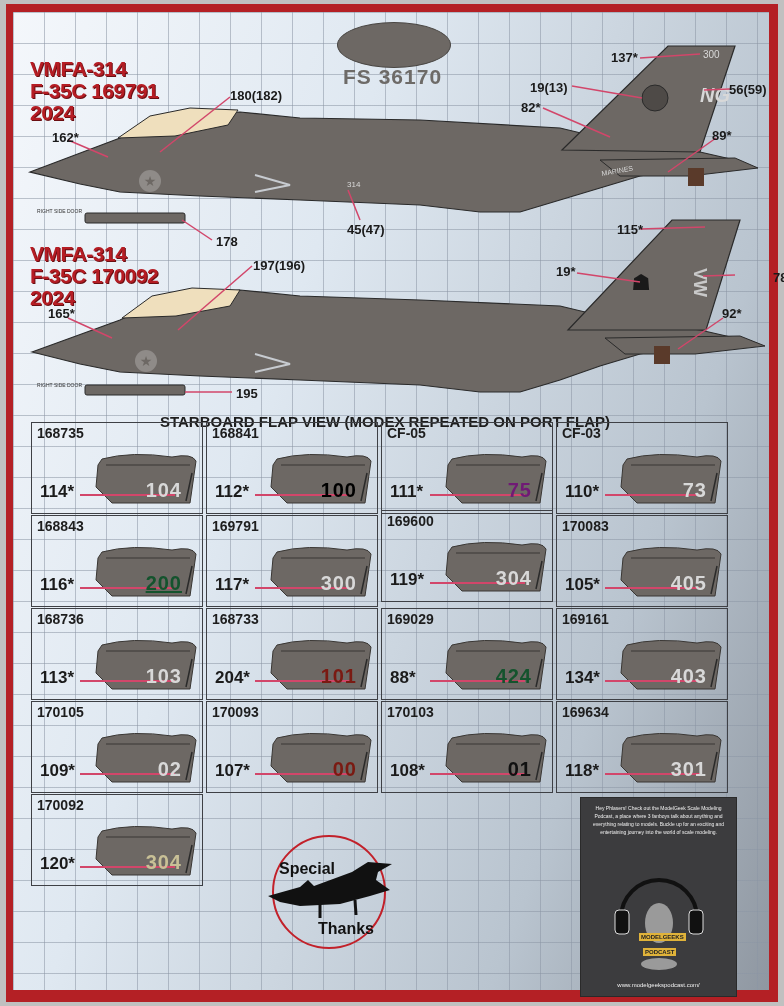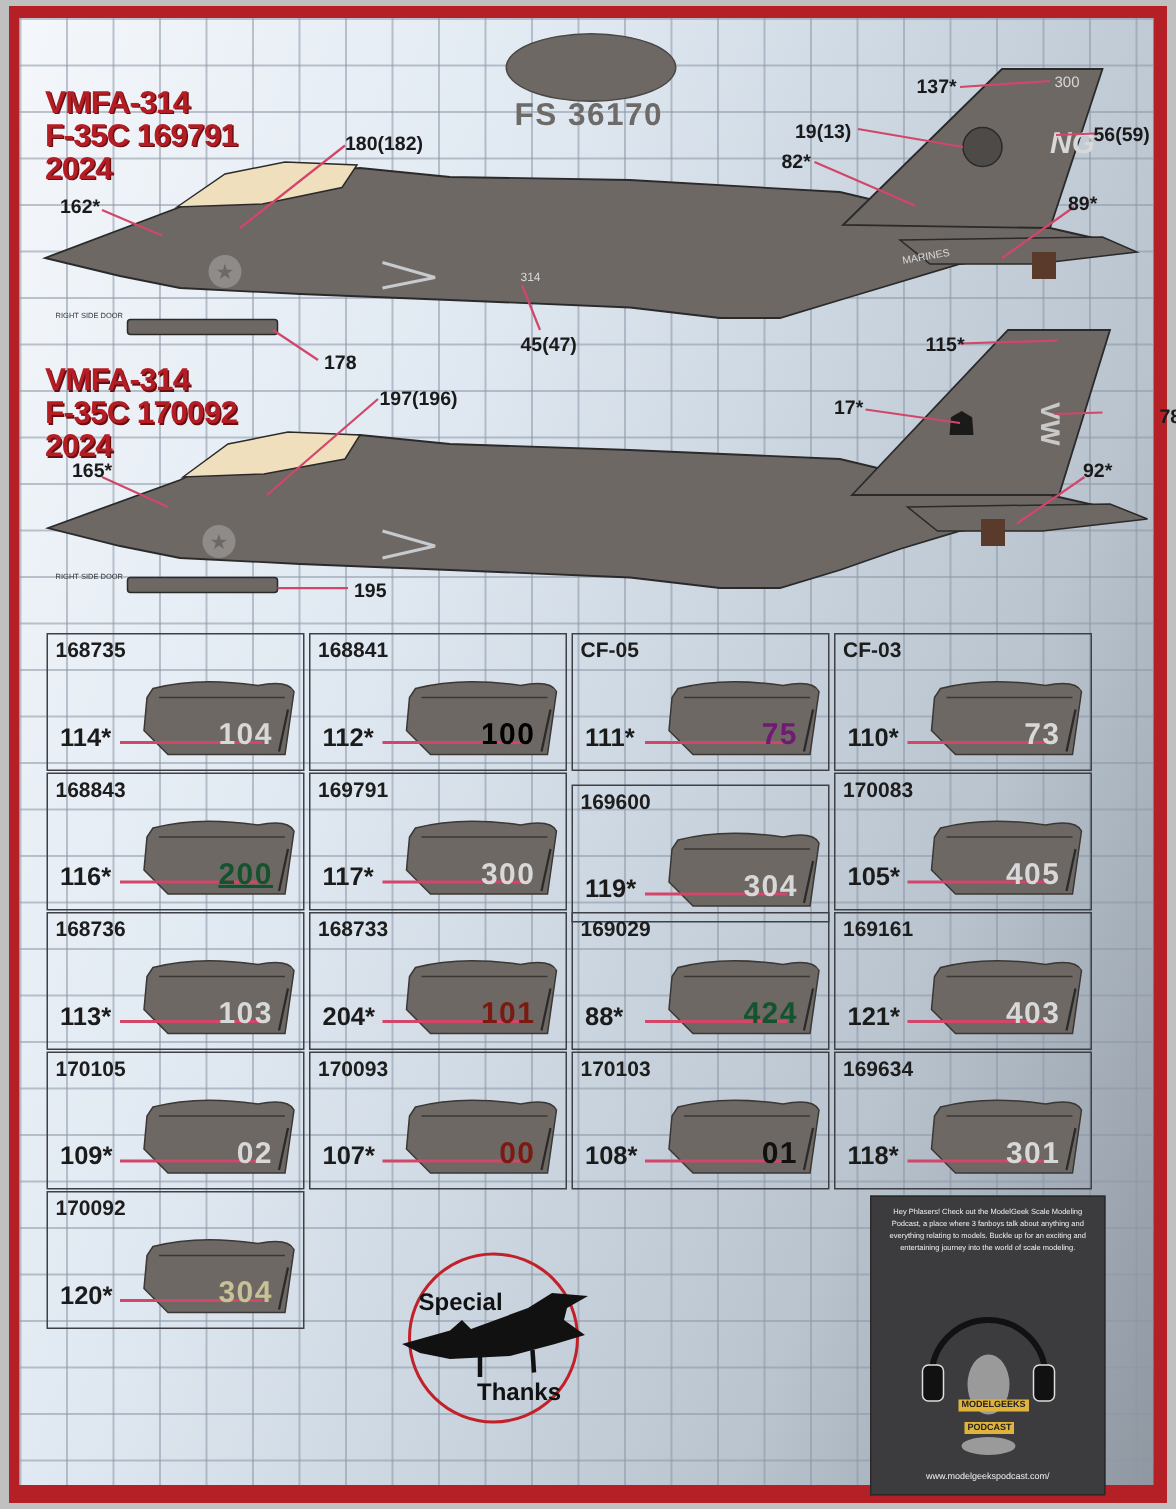--- a/index.html
+++ b/index.html
@@ -102,38 +102,39 @@
       <line x1="577" y1="273" x2="640" y2="282"></line>
       <line x1="735" y1="275" x2="703" y2="276"></line>
       <line x1="723" y1="318" x2="678" y2="349"></line>
       <line x1="185" y1="392" x2="232" y2="392"></line>
     </g>
   </svg>
 
   <div class="abs" style="left:36px;top:208px;width:46px;font-size:5px;line-height:6px;text-align:right;color:#333;">RIGHT SIDE DOOR</div>
   <div class="abs" style="left:36px;top:382px;width:46px;font-size:5px;line-height:6px;text-align:right;color:#333;">RIGHT SIDE DOOR</div>
 
-  <div class="callout" style="left:40px;top:130px;">162*</div>
+  <div class="callout" style="left:52px;top:130px;">162*</div>
   <div class="callout" style="left:230px;top:88px;">180(182)</div>
   <div class="callout" style="left:611px;top:50px;">137*</div>
   <div class="callout" style="left:530px;top:80px;">19(13)</div>
   <div class="callout" style="left:521px;top:100px;">82*</div>
   <div class="callout" style="left:729px;top:82px;text-align:center;">56(59)</div>
   <div class="callout" style="left:712px;top:128px;">89*</div>
   <div class="callout" style="left:347px;top:222px;">45(47)</div>
   <div class="callout" style="left:216px;top:234px;">178</div>
 
   <div class="callout" style="left:48px;top:306px;">165*</div>
   <div class="callout" style="left:253px;top:258px;">197(196)</div>
   <div class="callout" style="left:617px;top:222px;">115*</div>
-  <div class="callout" style="left:556px;top:264px;">17*</div>
+  <div class="callout" style="left:556px;top:264px;">19*</div>
   <div class="callout" style="left:729px;top:270px;margin-left:44px;">78(75)</div>
   <div class="callout" style="left:722px;top:306px;">92*</div>
   <div class="callout" style="left:236px;top:386px;">195</div>
 
+  <div class="grid-title">STARBOARD FLAP VIEW (MODEX REPEATED ON PORT FLAP)</div>
   <div id="flap-grid" class="flap-grid">
       <div class="cell" style="left: 0px; top: 0px;">
         <div class="serial">168735</div>
         <svg class="flap" viewBox="0 0 108 54">
           <path d="M10,8 Q40,0 80,6 Q100,2 104,10 L98,52 L20,52 L4,36 L6,14 Z" fill="#6d6864" stroke="#3a3734" stroke-width="1"></path>
           <line x1="14" y1="14" x2="98" y2="14" stroke="#3a3734" stroke-width="1"></line>
           <path d="M100,22 L94,50" stroke="#2a2a2a" stroke-width="1.5"></path>
         </svg>
         <div class="leader" style="left:48px;top:71px;width:95px;"></div>
         <div class="ref">114*</div>
@@ -187,21 +188,21 @@
         <div class="serial">169791</div>
         <svg class="flap" viewBox="0 0 108 54">
           <path d="M10,8 Q40,0 80,6 Q100,2 104,10 L98,52 L20,52 L4,36 L6,14 Z" fill="#6d6864" stroke="#3a3734" stroke-width="1"></path>
           <line x1="14" y1="14" x2="98" y2="14" stroke="#3a3734" stroke-width="1"></line>
           <path d="M100,22 L94,50" stroke="#2a2a2a" stroke-width="1.5"></path>
         </svg>
         <div class="leader" style="left:48px;top:71px;width:95px;"></div>
         <div class="ref">117*</div>
         <div class="modex" style="color:#d8d8d8;">300</div>
       </div>
-      <div class="cell" style="left: 350px; top: 101px; text-decoration: underline;">
+      <div class="cell" style="left: 350px; top: 88px; text-decoration: underline;">
         <div class="serial">169600</div>
         <svg class="flap" viewBox="0 0 108 54">
           <path d="M10,8 Q40,0 80,6 Q100,2 104,10 L98,52 L20,52 L4,36 L6,14 Z" fill="#6d6864" stroke="#3a3734" stroke-width="1"></path>
           <line x1="14" y1="14" x2="98" y2="14" stroke="#3a3734" stroke-width="1"></line>
           <path d="M100,22 L94,50" stroke="#2a2a2a" stroke-width="1.5"></path>
         </svg>
         <div class="leader" style="left:48px;top:71px;width:95px;"></div>
         <div class="ref">119*</div>
         <div class="modex" style="color:#d8d8d8;">304</div>
       </div>
@@ -250,21 +251,21 @@
         <div class="modex" style="color:#14532d;">424</div>
       </div>
       <div class="cell" style="left: 525px; top: 186px;">
         <div class="serial">169161</div>
         <svg class="flap" viewBox="0 0 108 54">
           <path d="M10,8 Q40,0 80,6 Q100,2 104,10 L98,52 L20,52 L4,36 L6,14 Z" fill="#6d6864" stroke="#3a3734" stroke-width="1"></path>
           <line x1="14" y1="14" x2="98" y2="14" stroke="#3a3734" stroke-width="1"></line>
           <path d="M100,22 L94,50" stroke="#2a2a2a" stroke-width="1.5"></path>
         </svg>
         <div class="leader" style="left:48px;top:71px;width:95px;"></div>
-        <div class="ref">121*</div>
+        <div class="ref">134*</div>
         <div class="modex" style="color:#d8d8d8;">403</div>
       </div>
       <div class="cell" style="left: 0px; top: 279px;">
         <div class="serial">170105</div>
         <svg class="flap" viewBox="0 0 108 54">
           <path d="M10,8 Q40,0 80,6 Q100,2 104,10 L98,52 L20,52 L4,36 L6,14 Z" fill="#6d6864" stroke="#3a3734" stroke-width="1"></path>
           <line x1="14" y1="14" x2="98" y2="14" stroke="#3a3734" stroke-width="1"></line>
           <path d="M100,22 L94,50" stroke="#2a2a2a" stroke-width="1.5"></path>
         </svg>
         <div class="leader" style="left:48px;top:71px;width:95px;"></div>

